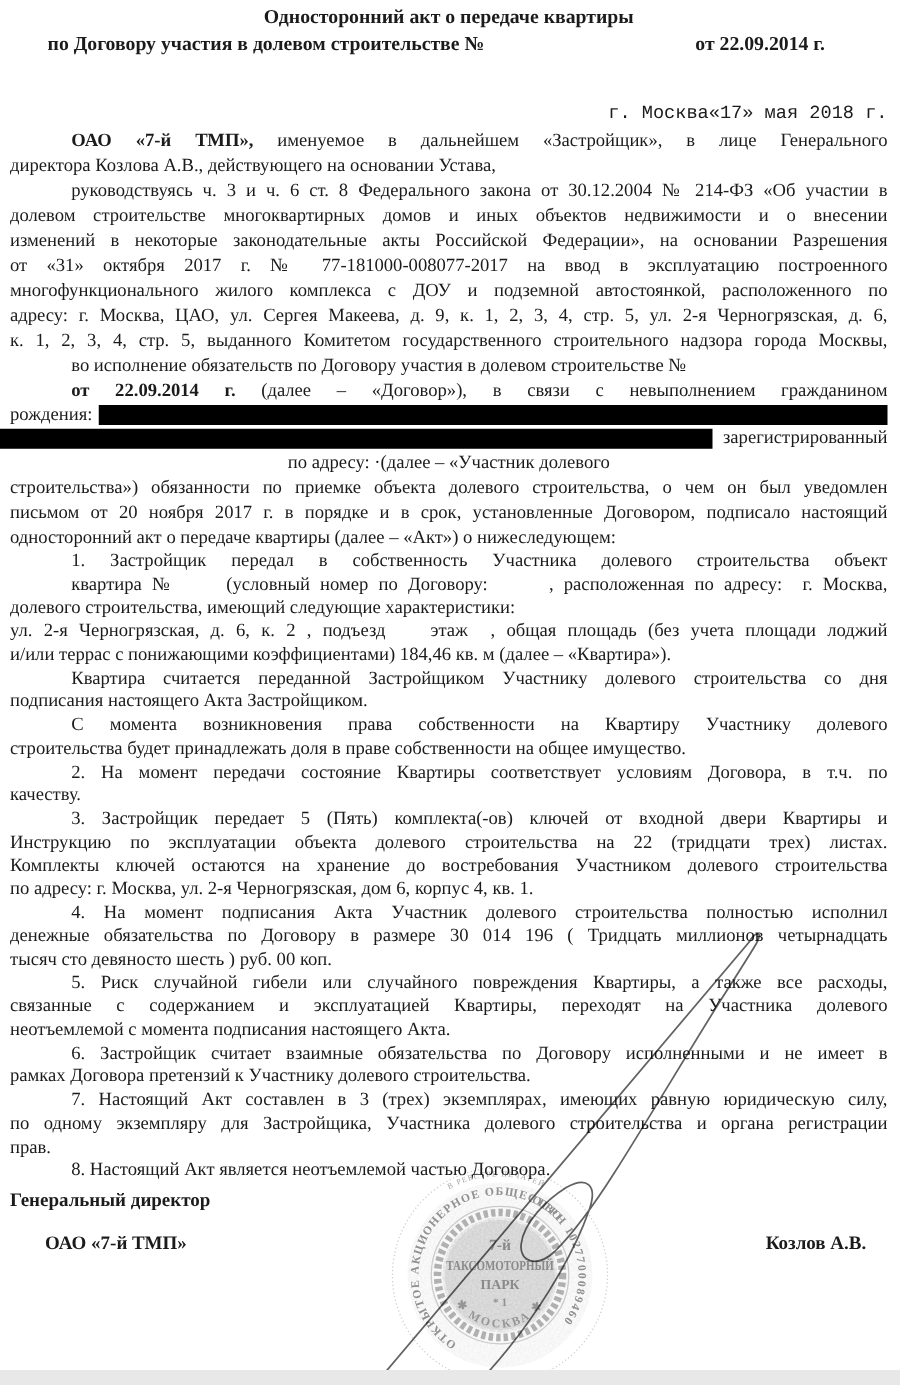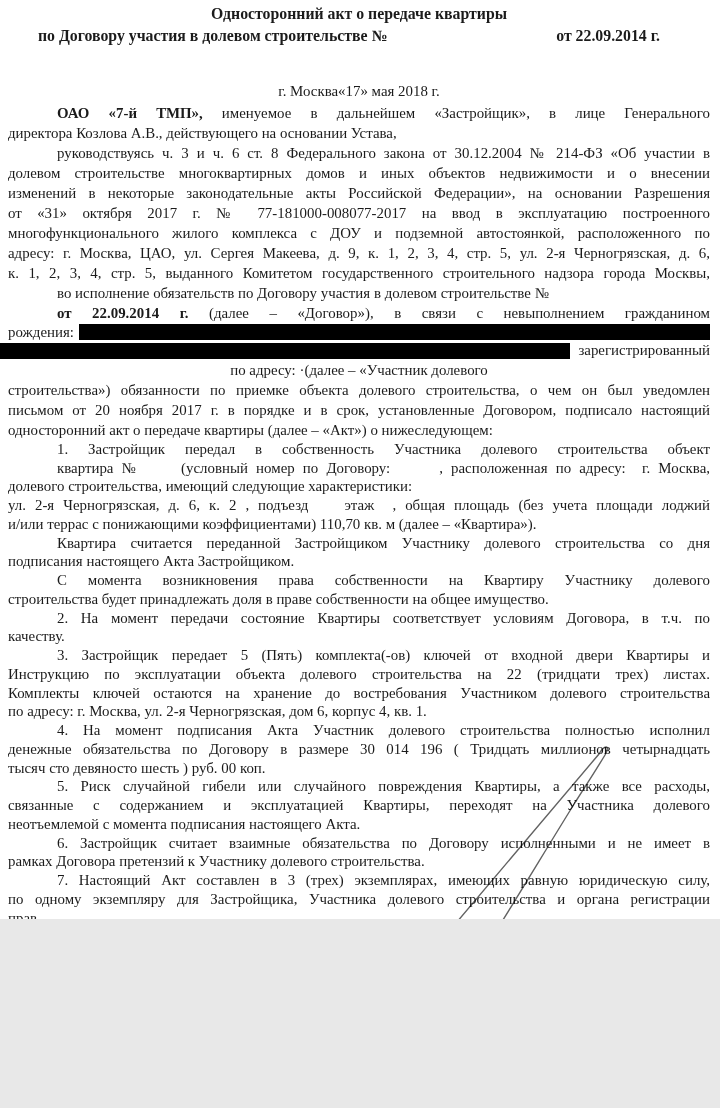--- a/index.html
+++ b/index.html
@@ -1,22 +1,22 @@
 <!DOCTYPE html>
 <html><head>
 <meta charset="utf-8">
 <style>
   html,body{margin:0;padding:0;background:#e8e8e8;}
-  .page{position:relative;width:720px;height:919px;background:#ffffff;overflow:hidden;
+  .page{position:relative;width:720px;height:1096px;background:#ffffff;overflow:hidden;
         font-family:"Liberation Serif","DejaVu Serif",serif;color:#1b1b1b;margin:0 auto;}
   .content{position:absolute;left:8px;top:0;width:702px;}
   .title1{margin-top:3px;text-align:center;font-weight:bold;font-size:15.8px;line-height:22px;}
   .title2{display:flex;justify-content:space-between;font-weight:bold;font-size:15.8px;line-height:22px;
           padding-left:30px;padding-right:50px;}
-  .cityrow{display:flex;justify-content:center;margin-top:34px;font-size:14.9px;line-height:20px;}
+  .cityrow{display:flex;justify-content:flex-end;margin-top:34px;font-size:14.9px;line-height:20px;font-family:Liberation Mono, monospace;}
   .body-block{margin-top:2px;}
   .line{font-size:14.9px;white-space:pre-wrap;}
   .la{line-height:20px;}
   .it{line-height:18.75px;}
   .rt{line-height:18.4px;}
   .ind{text-indent:49px;}
   .ju{text-align:justify;text-align-last:justify;}
   .b{font-weight:bold;}
   .flexline{display:flex;align-items:center;white-space:nowrap;}
   .between{justify-content:center;}
@@ -75,21 +75,21 @@
           <span>по адресу: ·</span>
           <span>(далее – «Участник долевого</span>
         </div>
         <div class="line ju la">строительства») обязанности по приемке объекта долевого строительства, о чем он был уведомлен</div>
         <div class="line ju la">письмом от 20 ноября 2017 г. в порядке и в срок, установленные Договором, подписало настоящий</div>
         <div class="line la">односторонний акт о передаче квартиры (далее – «Акт») о нижеследующем:</div>
         <div class="line ind ju it">1. Застройщик передал в собственность Участника долевого строительства объект</div>
         <div class="line ind ju it">квартира №&nbsp;&nbsp;&nbsp;&nbsp;&nbsp;(условный номер по Договору:&nbsp;&nbsp;&nbsp;&nbsp;&nbsp;&nbsp;, расположенная по адресу:&nbsp;&nbsp;г. Москва,</div>
         <div class="line it">долевого строительства, имеющий следующие характеристики:</div>
         <div class="line ju it">ул. 2-я Черногрязская, д. 6, к. 2&nbsp;, подъезд&nbsp;&nbsp;&nbsp;&nbsp;этаж&nbsp;&nbsp;, общая площадь (без учета площади лоджий</div>
-        <div class="line it">и/или террас с понижающими коэффициентами) 110,70 кв. м (далее – «Квартира»).</div>
+        <div class="line it">и/или террас с понижающими коэффициентами) 184,46 кв. м (далее – «Квартира»).</div>
         <div class="line ind ju it">Квартира считается переданной Застройщиком Участнику долевого строительства со дня</div>
         <div class="line it">подписания настоящего Акта Застройщиком.</div>
         <div class="line ind ju it">С момента возникновения права собственности на Квартиру Участнику долевого</div>
         <div class="line it">строительства будет принадлежать доля в праве собственности на общее имущество.</div>
         <div class="line ind ju it">2. На момент передачи состояние Квартиры соответствует условиям Договора, в т.ч. по</div>
         <div class="line it">качеству.</div>
         <div class="line ind ju it">3. Застройщик передает 5 (Пять) комплекта(-ов) ключей от входной двери Квартиры и</div>
         <div class="line ju it">Инструкцию по эксплуатации объекта долевого строительства на 22 (тридцати трех) листах.</div>
         <div class="line ju it">Комплекты ключей остаются на хранение до востребования Участником долевого строительства</div>
         <div class="line it">по адресу: г. Москва, ул. 2-я Черногрязская, дом 6, корпус 4, кв. 1.</div>

